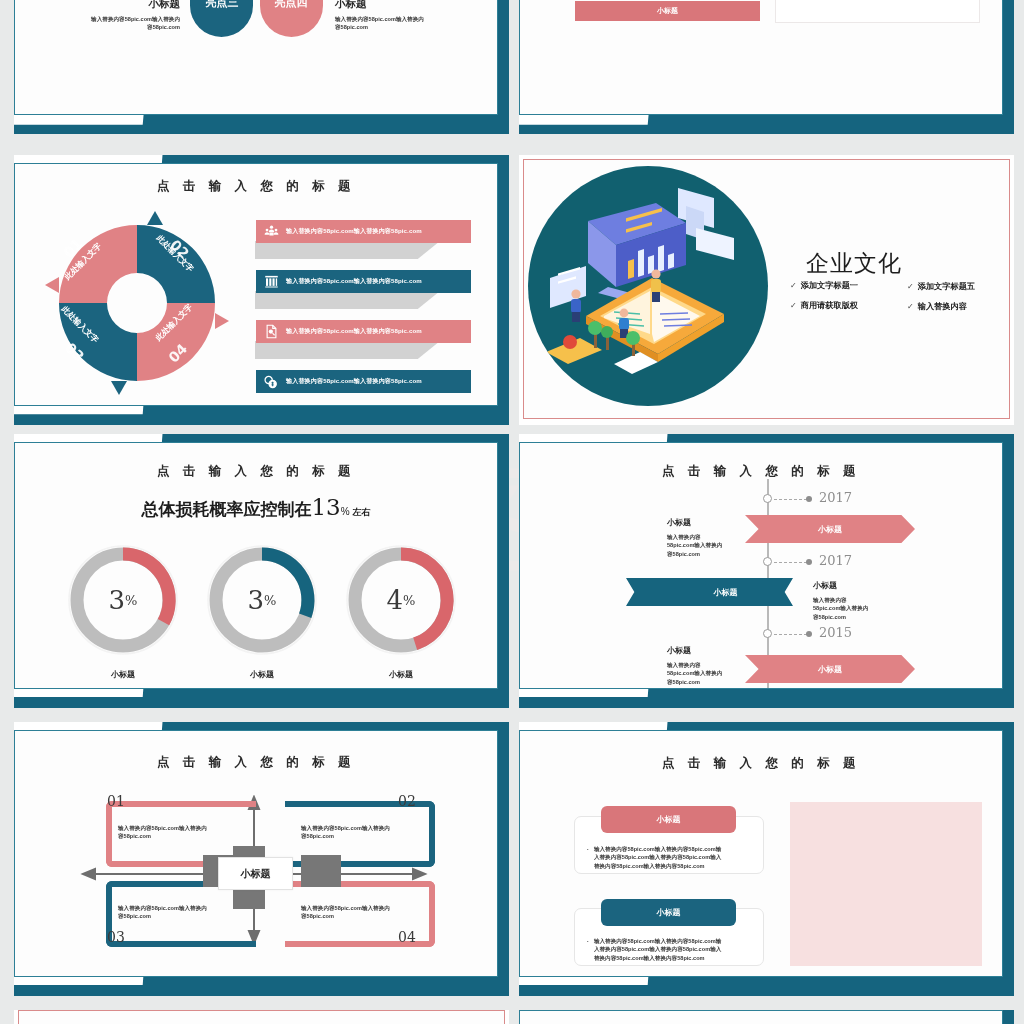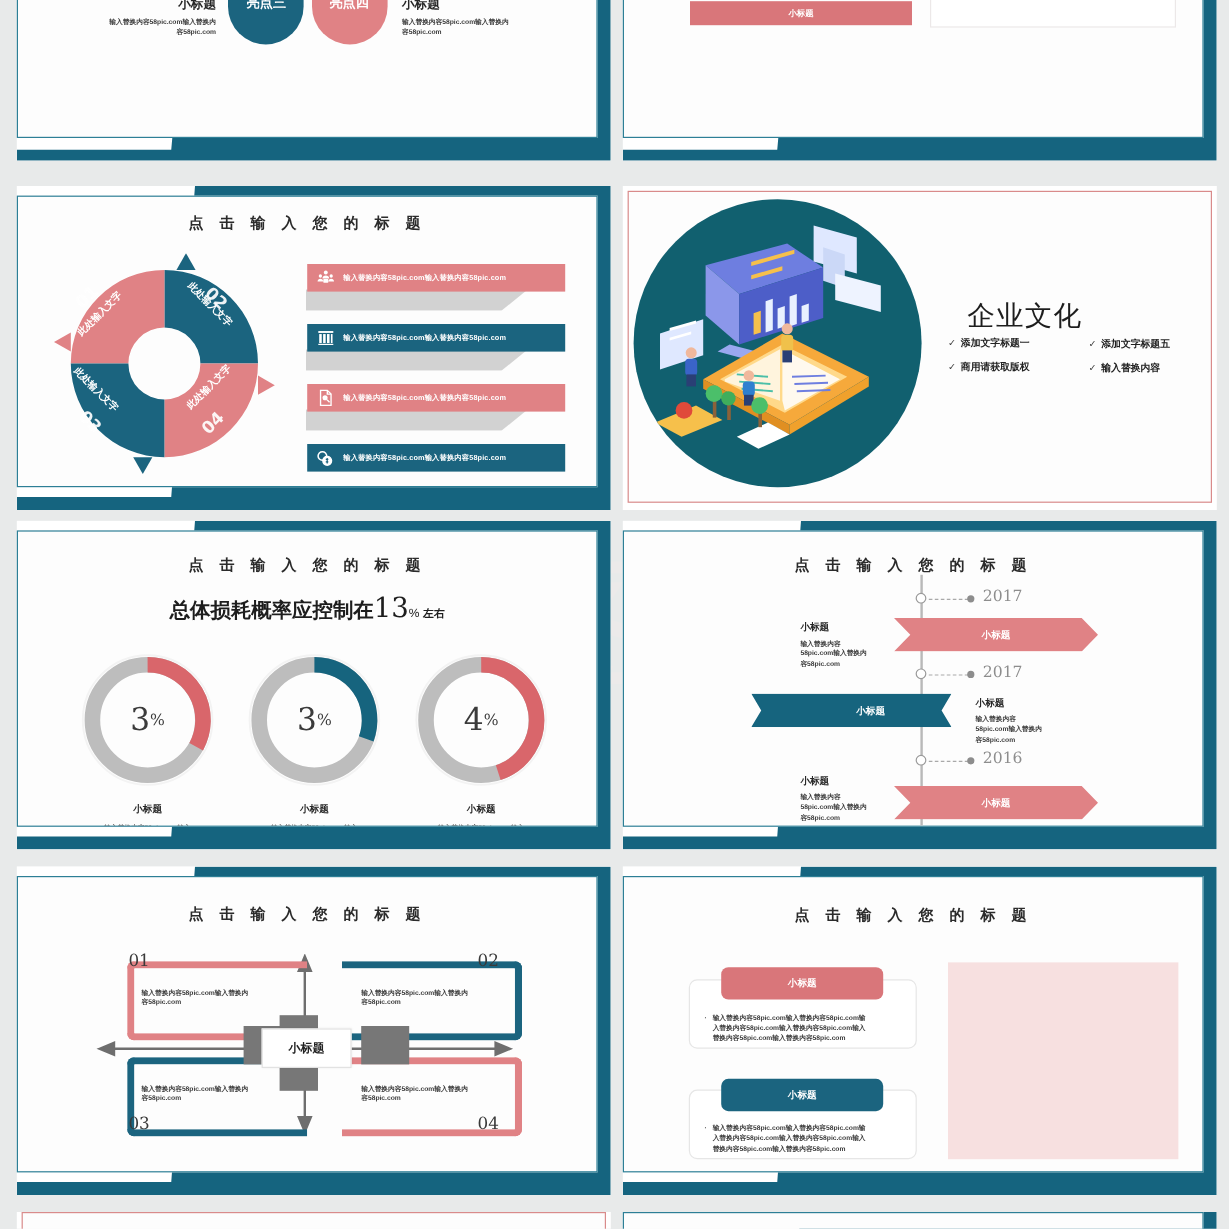--- a/index.html
+++ b/index.html
@@ -486,21 +486,21 @@
           <div class="p-sub" style="margin-top:5px;">
             <div>输入替换内容</div>
             <div>58pic.com输入替换内</div>
             <div>容58pic.com</div>
           </div>
         </div>
 
         <div class="tl-dot-o" style="left:243px;top:186px;"></div>
         <div class="tl-dash" style="left:254px;top:191px;width:33px;"></div>
         <div class="tl-dot-f" style="left:286px;top:188px;"></div>
-        <div class="tl-year" style="left:299px;top:182px;">2016</div>
+        <div class="tl-year" style="left:299px;top:182px;">2015</div>
         <div class="ribbon rib-right" style="left:225px;top:212px;width:170px;height:28px;background:#e08285;">
           <span>小标题</span>
         </div>
         <div style="position:absolute;left:147px;top:202px;width:90px;">
           <div class="h-sub" style="font-size:8px;">小标题</div>
           <div class="p-sub" style="margin-top:5px;">
             <div>输入替换内容</div>
             <div>58pic.com输入替换内</div>
             <div>容58pic.com</div>
           </div>

